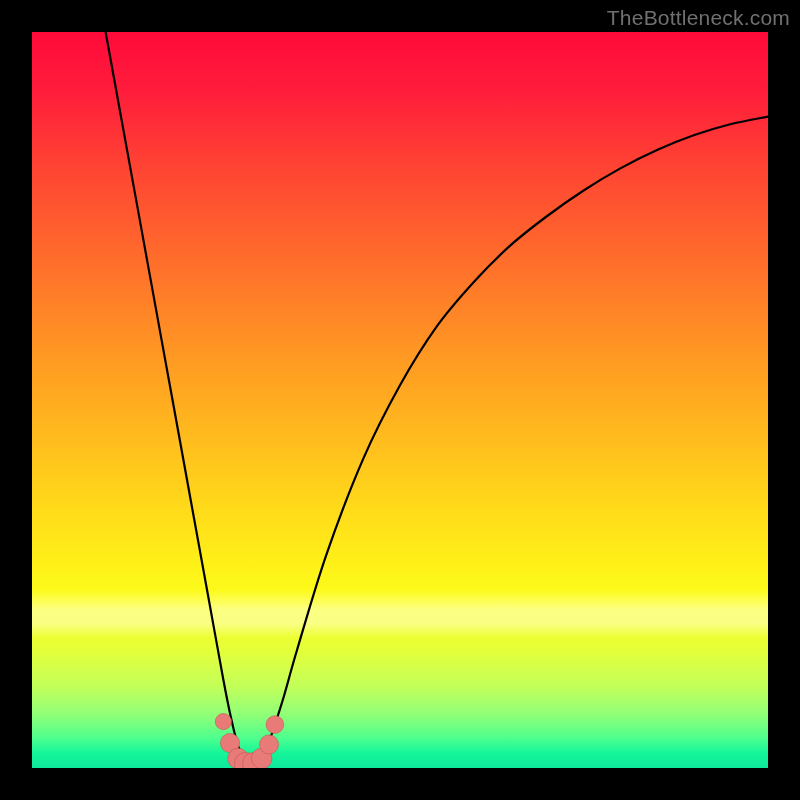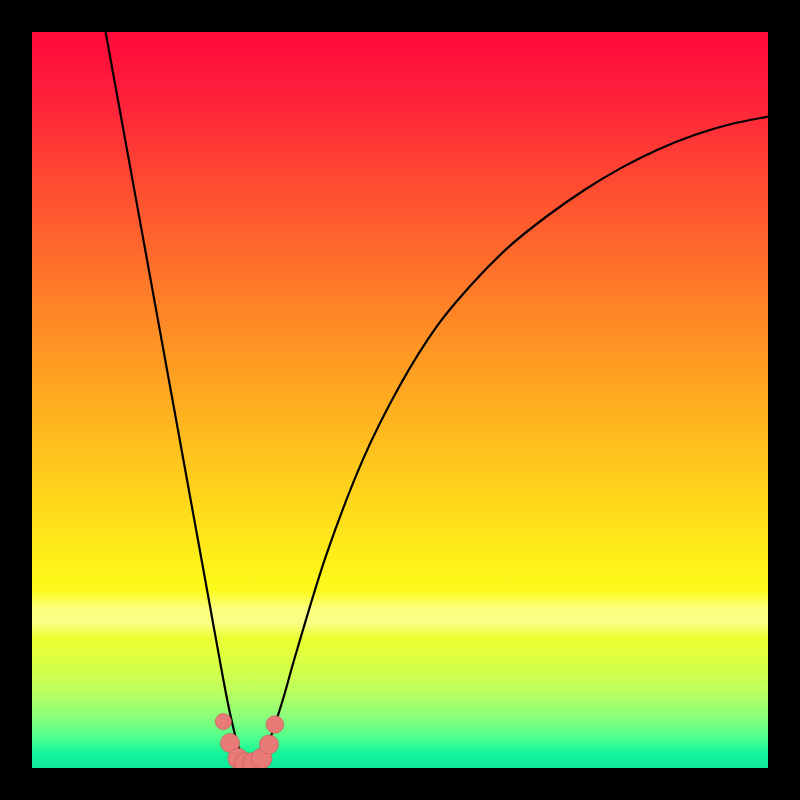--- a/index.html
+++ b/index.html
@@ -97,13 +97,14 @@
           <circle cx="206.08" cy="726.43" r="10.30" fill="#e87a78" stroke="#c55753" stroke-width="0.6"></circle>
           <circle cx="213.44" cy="731.58" r="11.04" fill="#e87a78" stroke="#c55753" stroke-width="0.6"></circle>
           <circle cx="221.54" cy="731.58" r="11.04" fill="#e87a78" stroke="#c55753" stroke-width="0.6"></circle>
           <circle cx="229.63" cy="726.43" r="10.30" fill="#e87a78" stroke="#c55753" stroke-width="0.6"></circle>
           <circle cx="236.99" cy="712.45" r="9.57" fill="#e87a78" stroke="#c55753" stroke-width="0.6"></circle>
           <circle cx="242.88" cy="692.58" r="8.83" fill="#e87a78" stroke="#c55753" stroke-width="0.6"></circle>
         </g>
     </svg>
   </div>
 
+  <div class="watermark">TheBottleneck.com</div>
 </div>
 
 </body></html>

